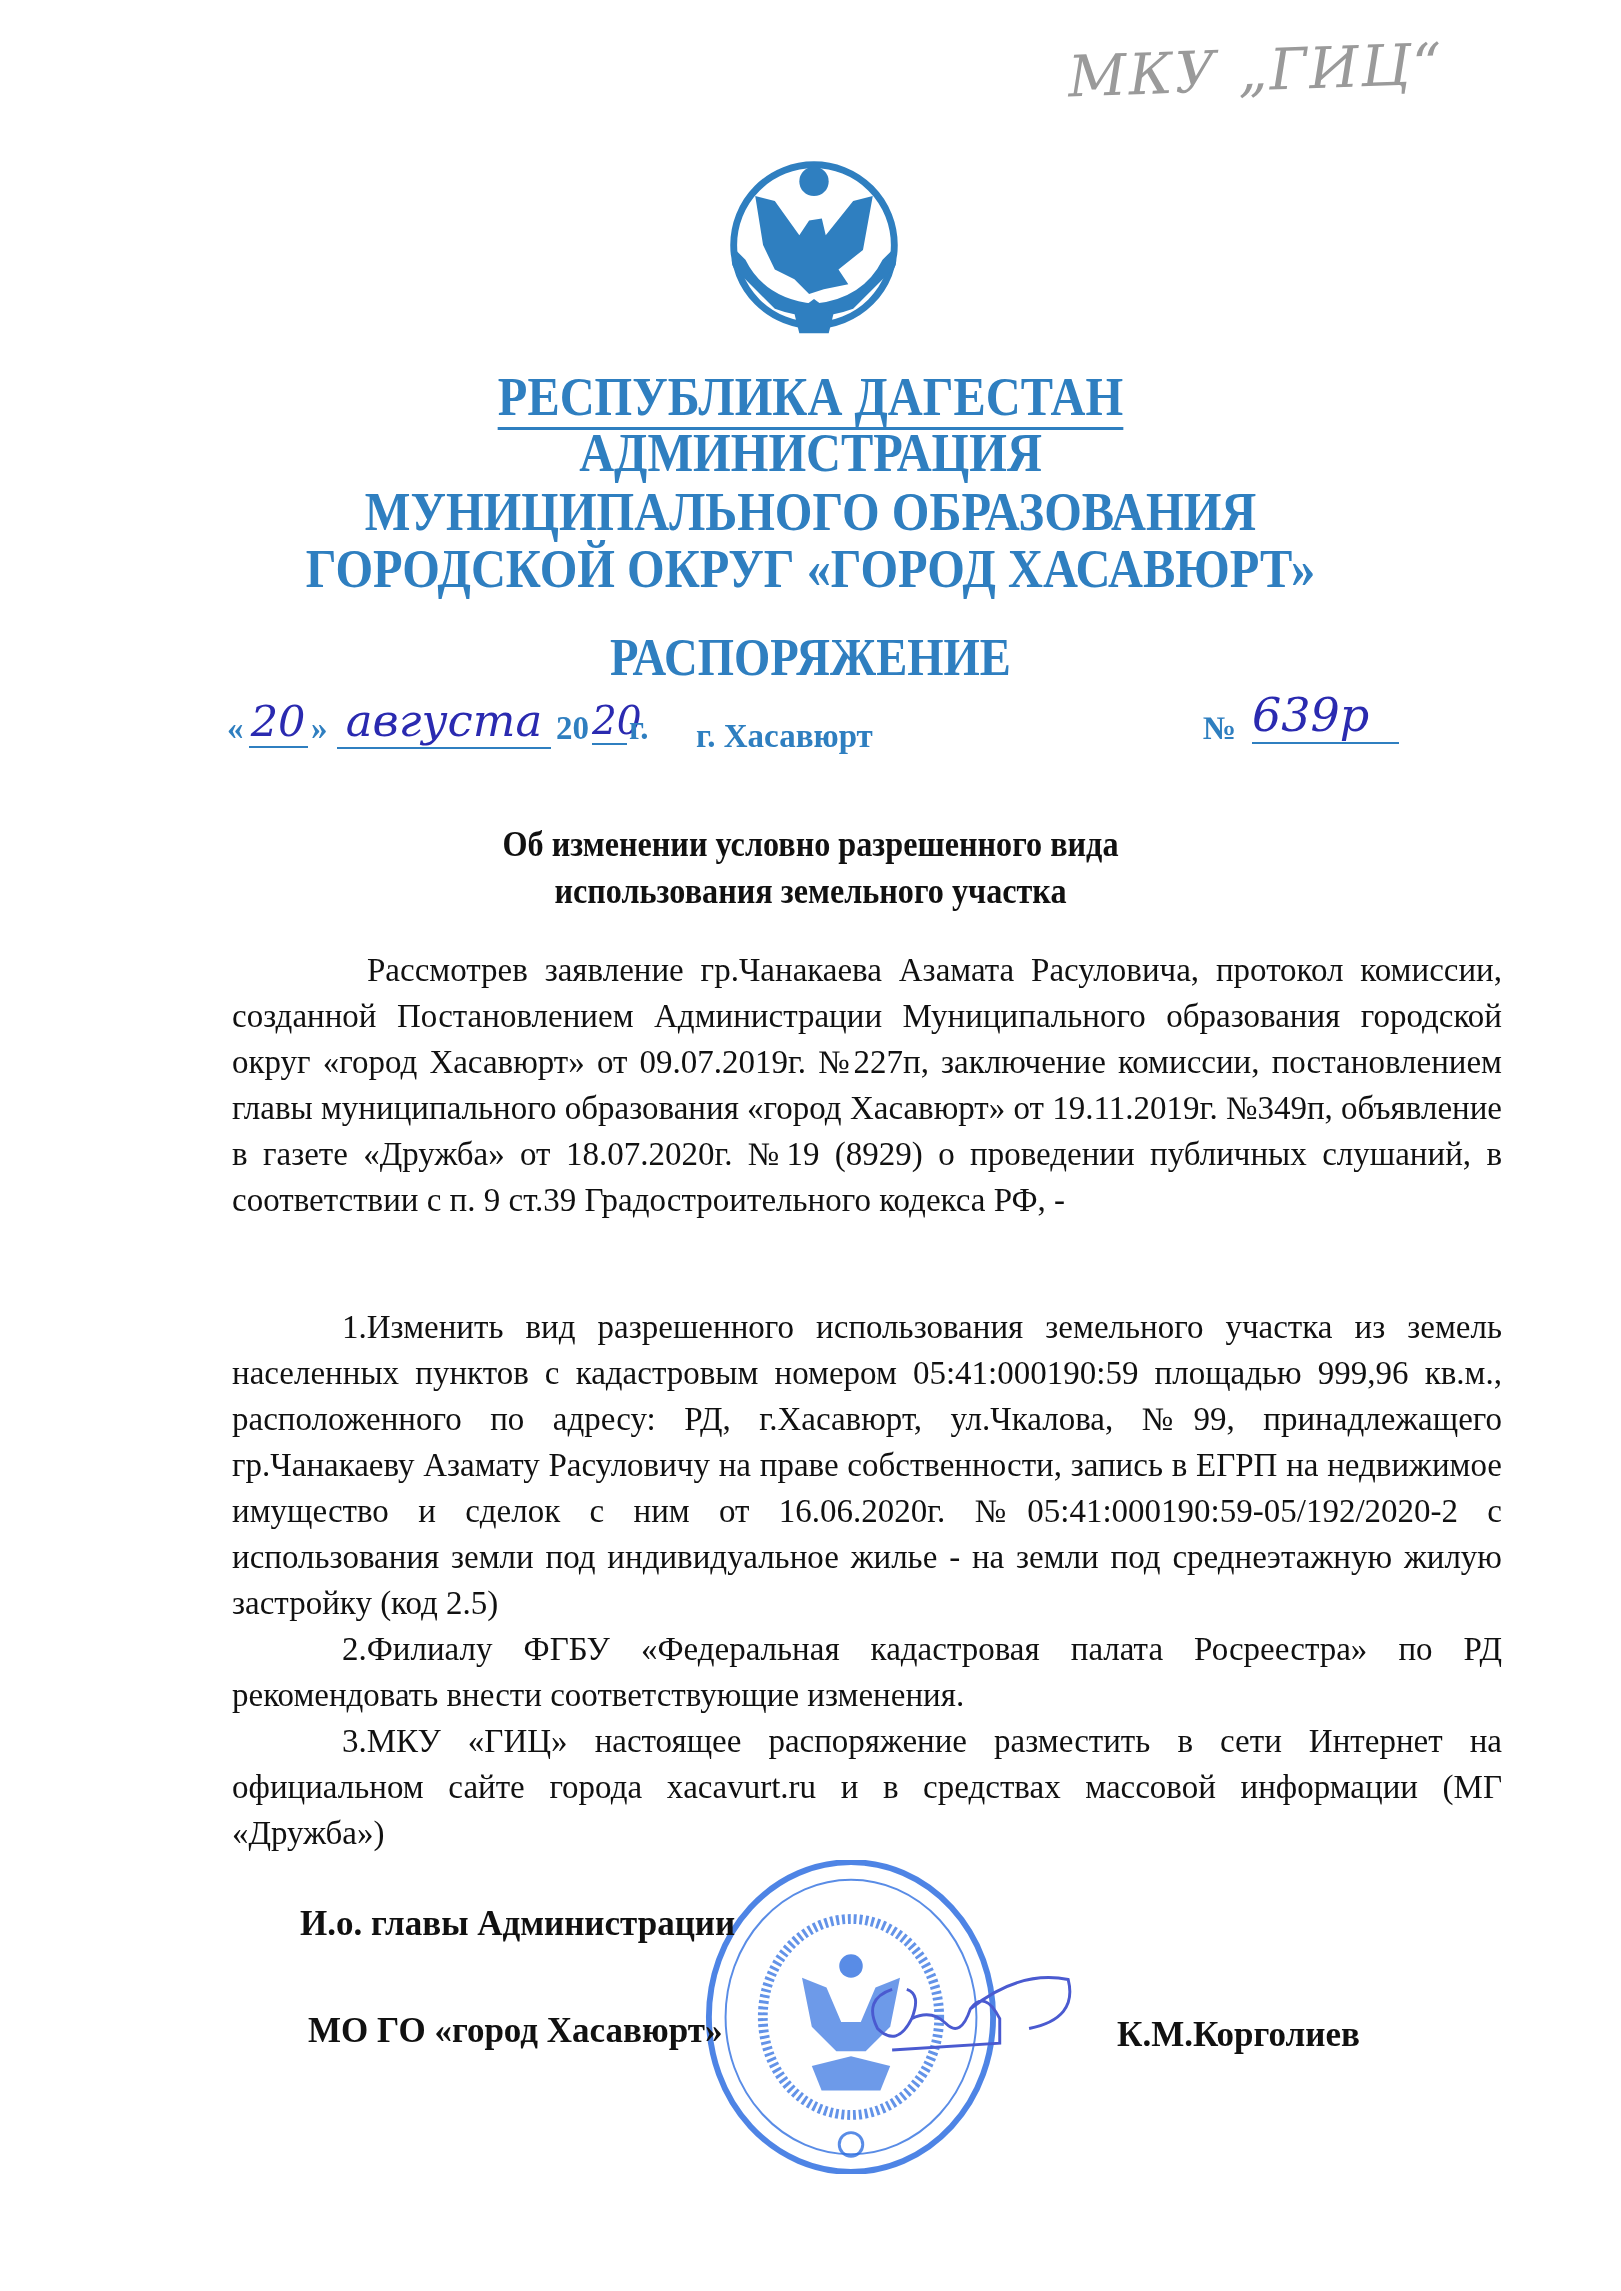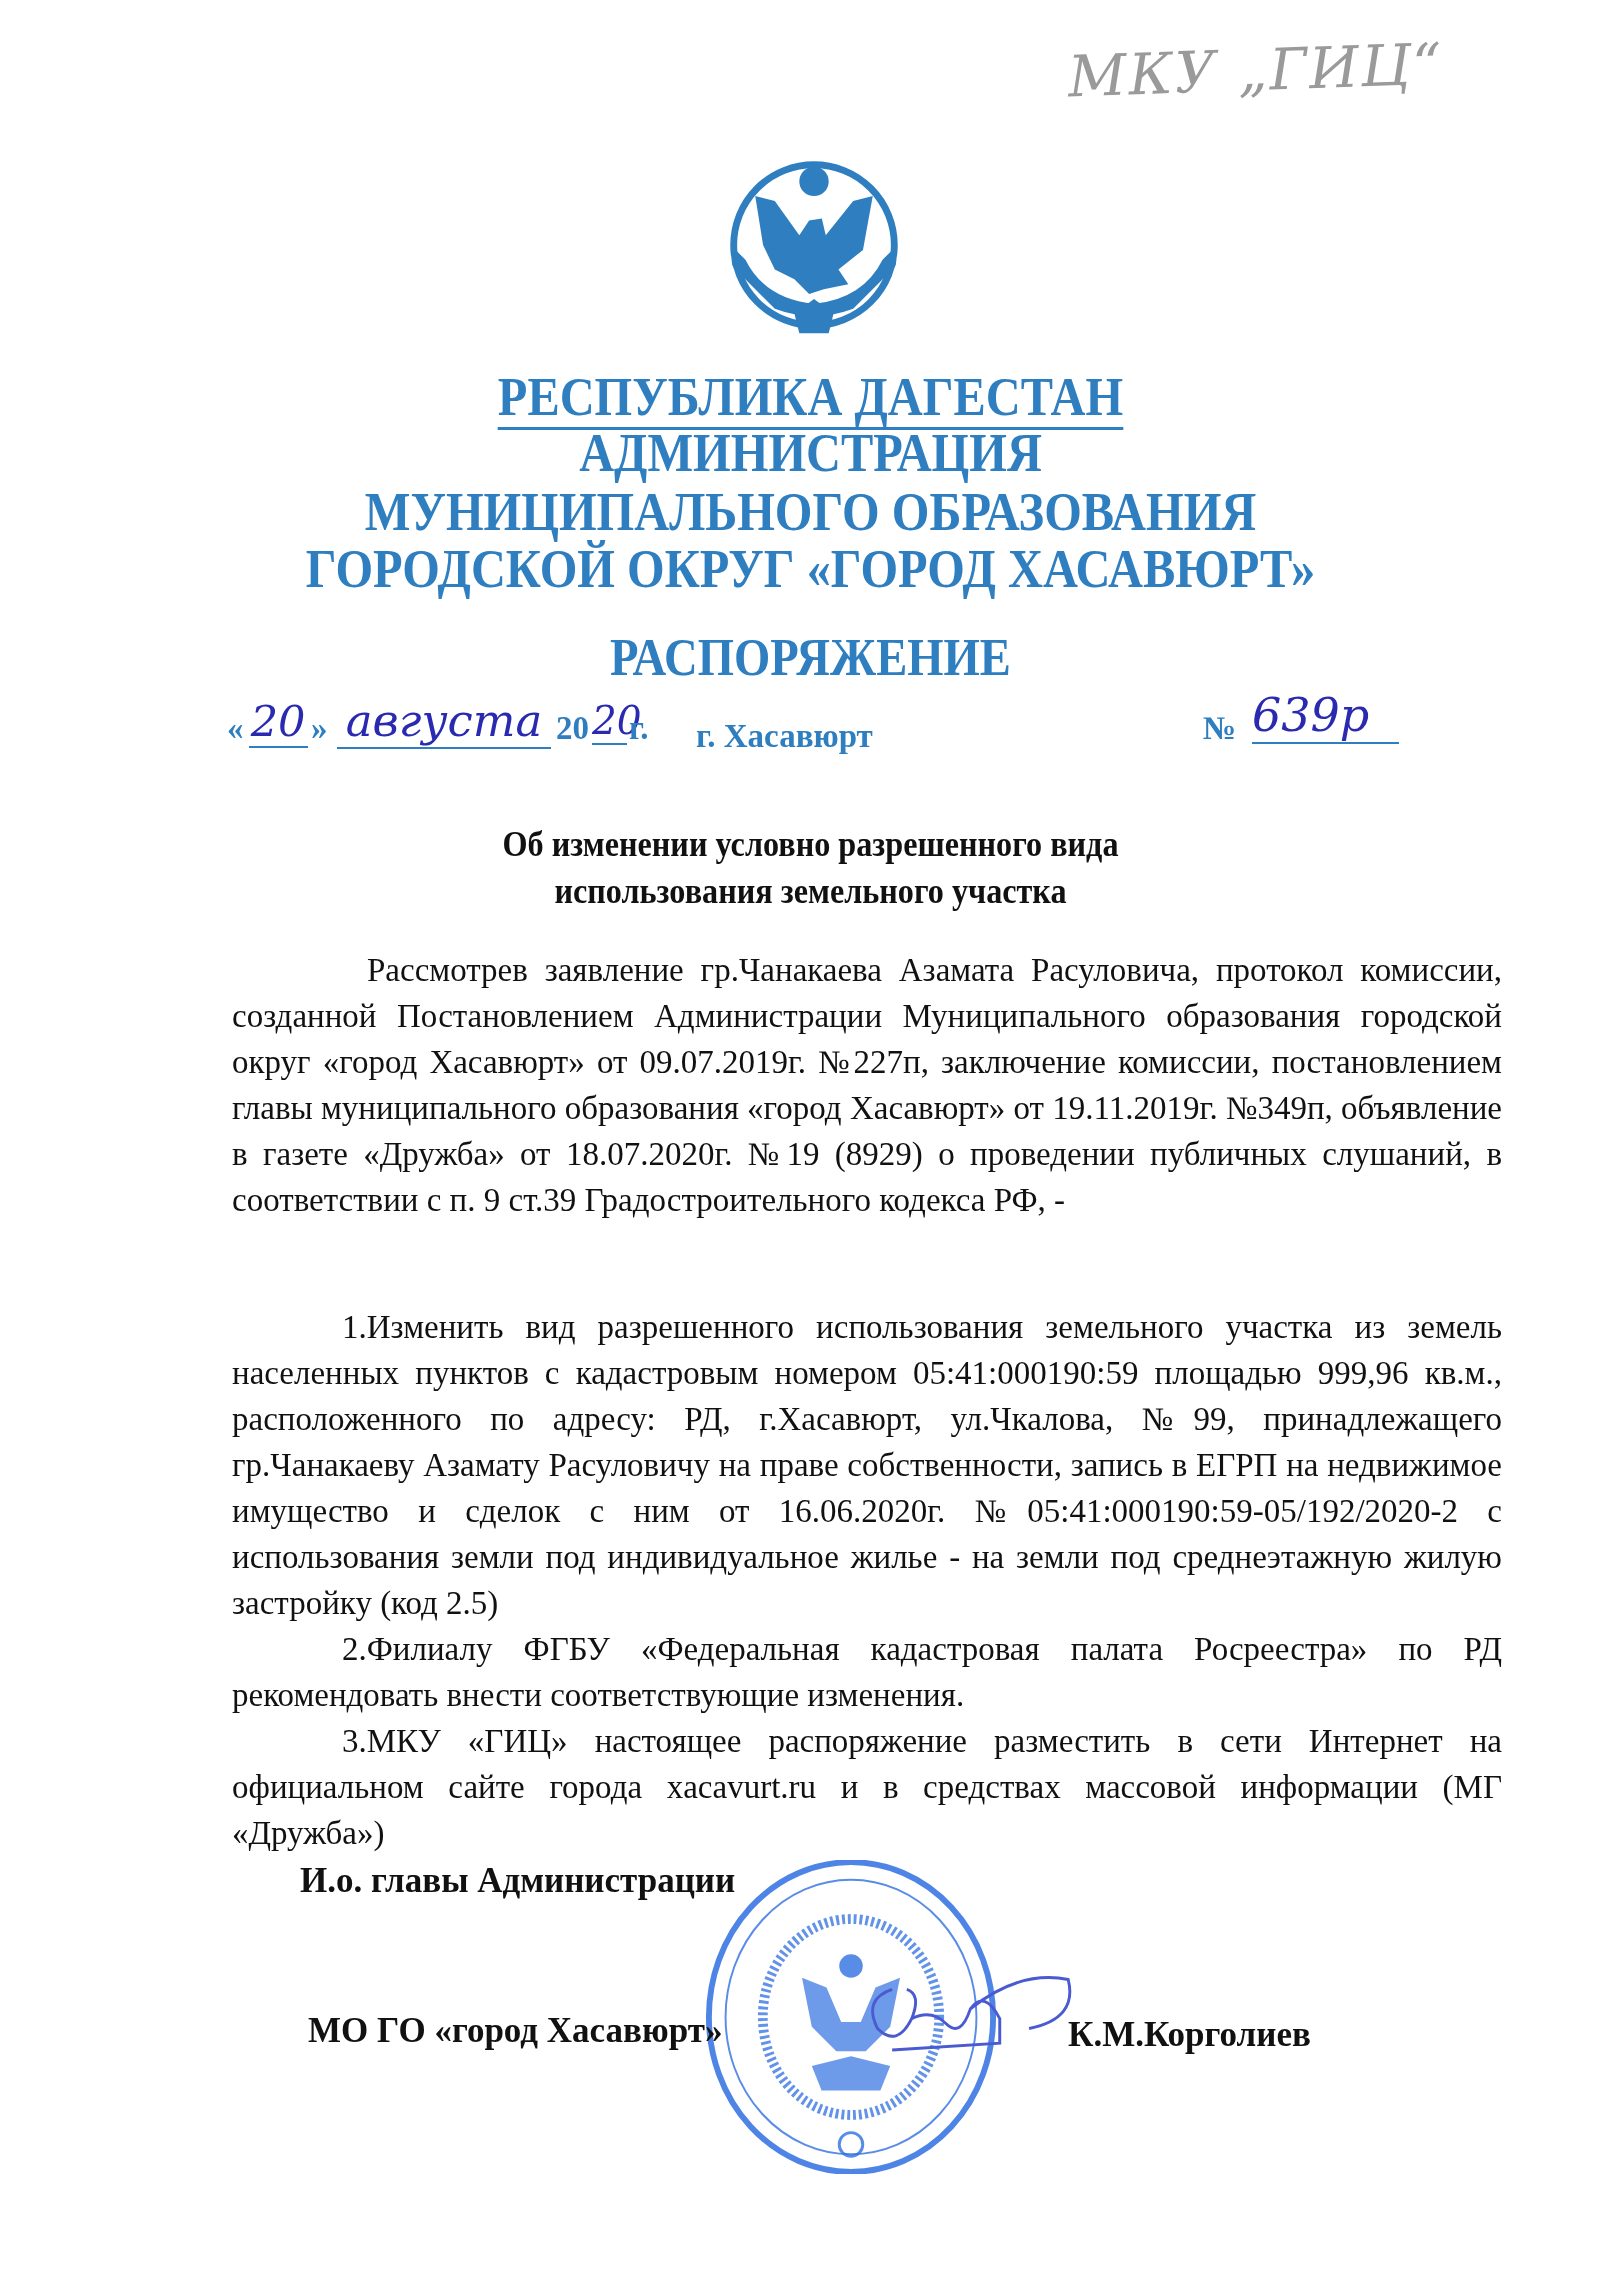--- a/index.html
+++ b/index.html
@@ -17,23 +17,23 @@
   .dateline .q { position: absolute; top: 15.7px; }
   .hw { font-family: "DejaVu Serif", serif; font-style: italic; font-weight: normal; color: #2a2ab0; }
   .uline { border-bottom: 2.9px solid #2f7fc0; display: inline-block; }
   .title { position: absolute; left: 0; width: 1621px; text-align: center; font-weight: bold; font-size: 35px; line-height: 47px; top: 821px; transform: scaleX(0.92); }
   .body { position: absolute; left: 192px; width: 1270px; font-size: 33px; line-height: 46px; text-align: justify; transform-origin: left top; margin-left: 40px; }
   .para { margin: 0; text-indent: 110px; }
   .p1 { text-indent: 135px; }
   .body1 { top: 947px; }
   .body2 { top: 1304px; }
   .sig { position: absolute; font-weight: bold; font-size: 35px; }
-  .sig1 { left: 300px; top: 1861px; }
+  .sig1 { left: 300px; top: 1904px; }
   .sig2 { left: 308px; top: 2011px; }
-  .sig3 { left: 1068px; top: 2015px; font-family: Liberation Serif, serif; }
+  .sig3 { left: 1117px; top: 2015px; font-family: Liberation Serif, serif; }
   .stamp { position: absolute; left: 655px; top: 1860px; width: 392px; height: 314px; }
   .signature { position: absolute; left: 853px; top: 1950px; width: 225px; height: 108px; }
 </style>
 </head>
 <body>
 
 <div class="handnote">МКУ „ГИЦ“</div>
 
 <svg class="emblem" viewBox="0 0 200 195">
   <circle cx="100" cy="95" r="82" fill="none" stroke="#2f7fc0" stroke-width="7"></circle>

